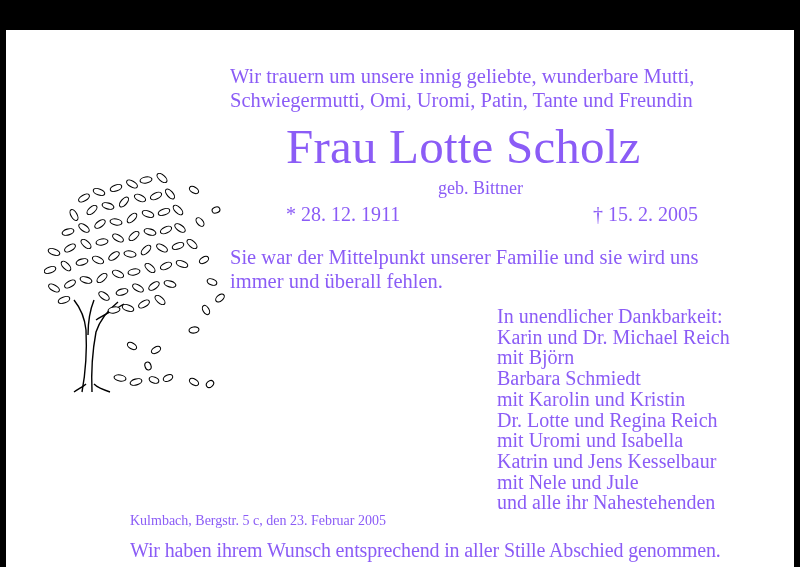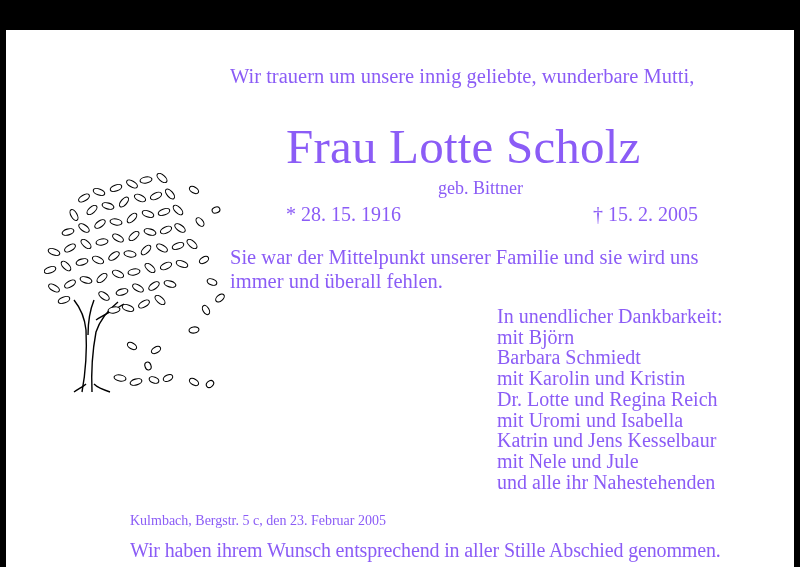--- a/index.html
+++ b/index.html
@@ -113,34 +113,36 @@
         <ellipse cx="110" cy="210" rx="5" ry="3" transform="rotate(20 110 210)"></ellipse>
         <ellipse cx="124" cy="208" rx="5" ry="3" transform="rotate(-25 124 208)"></ellipse>
         <ellipse cx="150" cy="212" rx="5" ry="3" transform="rotate(30 150 212)"></ellipse>
         <ellipse cx="166" cy="214" rx="4" ry="3" transform="rotate(-40 166 214)"></ellipse>
       </g>
     </g>
   </svg>
 
   <div class="t intro">
     <div>Wir trauern um unsere innig geliebte, wunderbare Mutti,</div>
+    <div>Schwiegermutti, Omi, Uromi, Patin, Tante und Freundin</div>
   </div>
 
   <div class="t name">Frau Lotte Scholz</div>
   <div class="t maiden">geb. Bittner</div>
-  <div class="t born">* 28. 15. 1916</div>
+  <div class="t born">* 28. 12. 1911</div>
   <div class="t died">† 15. 2. 2005</div>
 
   <div class="t mid">
     <div>Sie war der Mittelpunkt unserer Familie und sie wird uns</div>
     <div>immer und überall fehlen.</div>
   </div>
 
   <div class="t list">
     <div>In unendlicher Dankbarkeit:</div>
+    <div>Karin und Dr. Michael Reich</div>
     <div>mit Björn</div>
     <div>Barbara Schmiedt</div>
     <div>mit Karolin und Kristin</div>
     <div>Dr. Lotte und Regina Reich</div>
     <div>mit Uromi und Isabella</div>
     <div>Katrin und Jens Kesselbaur</div>
     <div>mit Nele und Jule</div>
     <div>und alle ihr Nahestehenden</div>
   </div>
 

